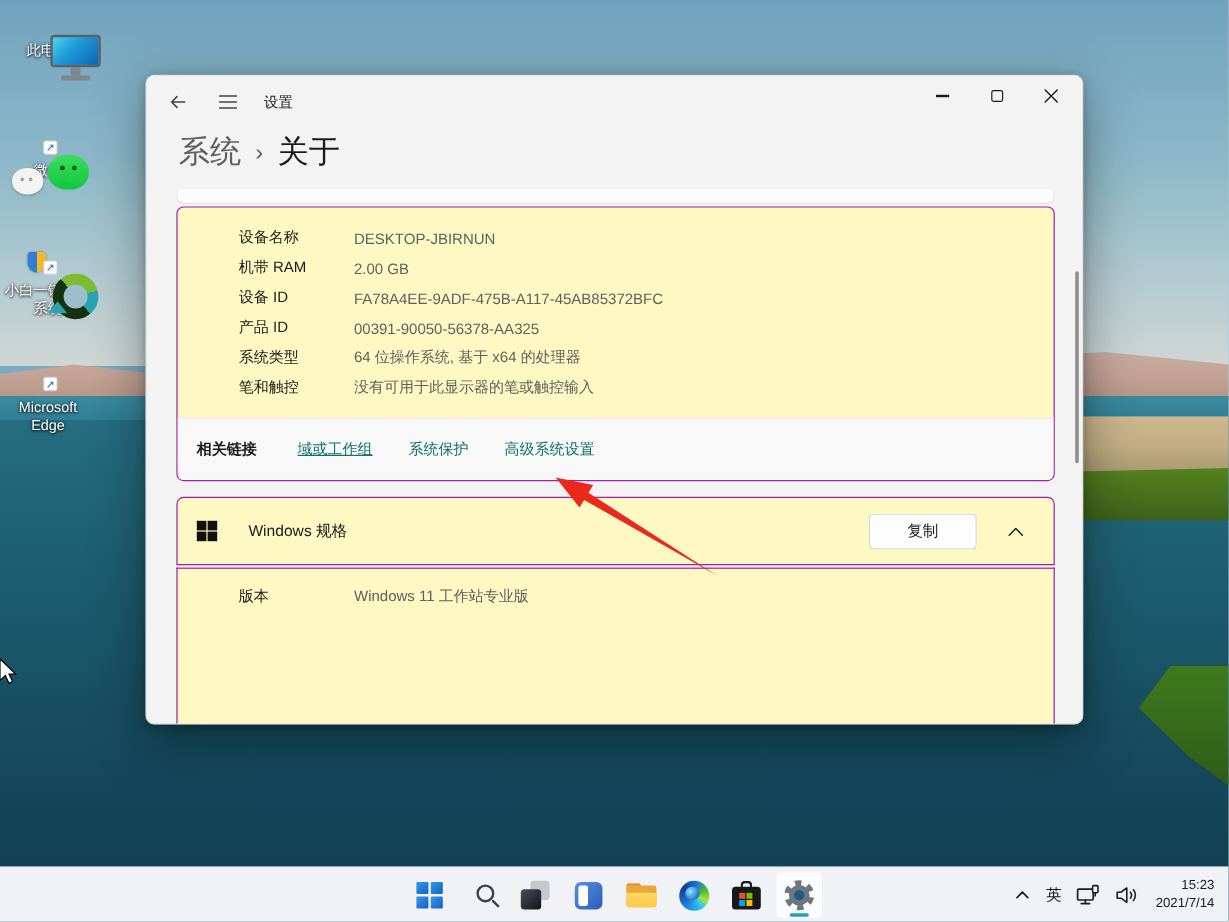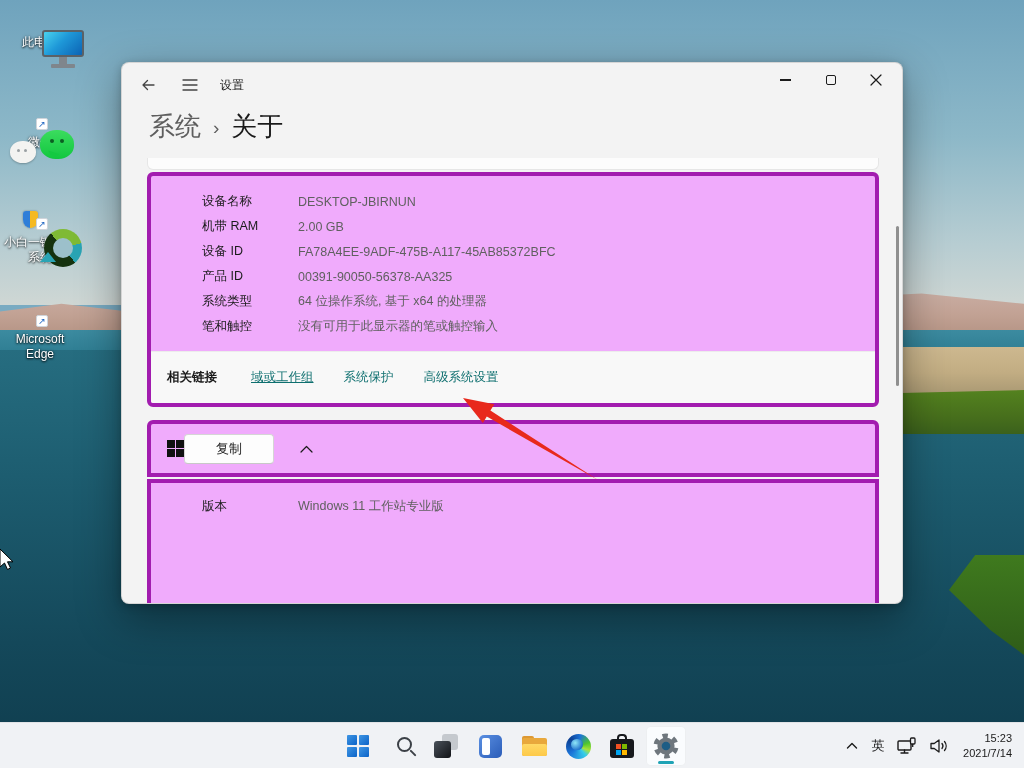--- a/index.html
+++ b/index.html
@@ -70,21 +70,21 @@
   .win-controls { position:absolute; right:4px; top:2px; display:flex; }
   .wc-btn { width:45px; height:30px; display:flex; align-items:center; justify-content:center; }
   .wc-min { width:11px; height:1.4px; background:#1b1b1b; }
   .wc-max { width:10px; height:10px; border:1.4px solid #1b1b1b; border-radius:2px; }
   .breadcrumb { margin:4px 0 14px 27px; font-size:26px; display:flex; align-items:center; gap:12px; }
   .bc-section { color:#5e5e5e; }
   .bc-sep { color:#5e5e5e; font-size:19px; padding-top:3px; }
   .bc-page { color:#191919; }
   .content { margin:0 23px 0 25px; }
   .card-sliver { height:12px; background:#fcfcfc; border:1px solid #e6e6e6; border-top:none; border-radius:0 0 6px 6px; }
-  .card { background:#f0abfc; border:4px solid #a21caf; border-radius:6px; overflow:hidden; }
+  .card { background:#fef9c3; border:1px solid #a21caf; border-radius:6px; overflow:hidden; }
   .card1 { margin-top:2px; }
   .rows { padding:13px 0 12px 0; }
   .spec-row { display:flex; height:25px; align-items:center; padding-left:51px; font-size:12.5px; }
   .spec-label { width:96px; color:#1b1b1b; flex:none; }
   .spec-value { color:#606060; white-space:pre-wrap; }
   .card-footer { border-top:1px solid #ececec; background:#f8f8f8; height:52px; display:flex; align-items:center; padding-left:16px; font-size:12.5px; gap:30px; }
   .rel-label { font-weight:bold; color:#1b1b1b; margin-right:4px; }
   .rel-link { color:#0e6f6f; cursor:pointer; }
   .card2 { margin-top:13px; height:57px; border-radius:6px 6px 0 0; display:flex; align-items:center; padding:0 15px 0 16px; }
   .winlogo { width:17px; height:17px; display:grid; grid-template-columns:8px 8px; grid-template-rows:8px 8px; gap:1px; flex:none; }
@@ -260,20 +260,21 @@
         </div>
       </div>
 
       <div class="card card2">
         <span class="winlogo">
             <span></span>
             <span></span>
             <span></span>
             <span></span>
           </span>
+        <span class="ws-title">Windows 规格</span>
         <button class="copy-btn">复制</button>
         <div class="chev-btn">
           <svg width="13" height="8" viewBox="0 0 13 8">
               <path d="M1 7l5.5-5.5L12 7" stroke="#1b1b1b" stroke-width="1.2" fill="none" stroke-linecap="round" stroke-linejoin="round"></path>
             </svg>
         </div>
       </div>
 
       <div class="card card3">
         <div class="rows">

